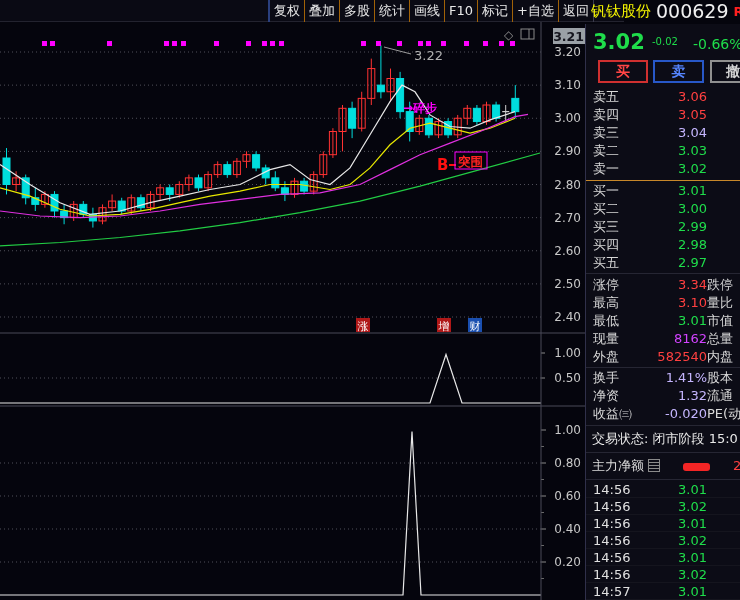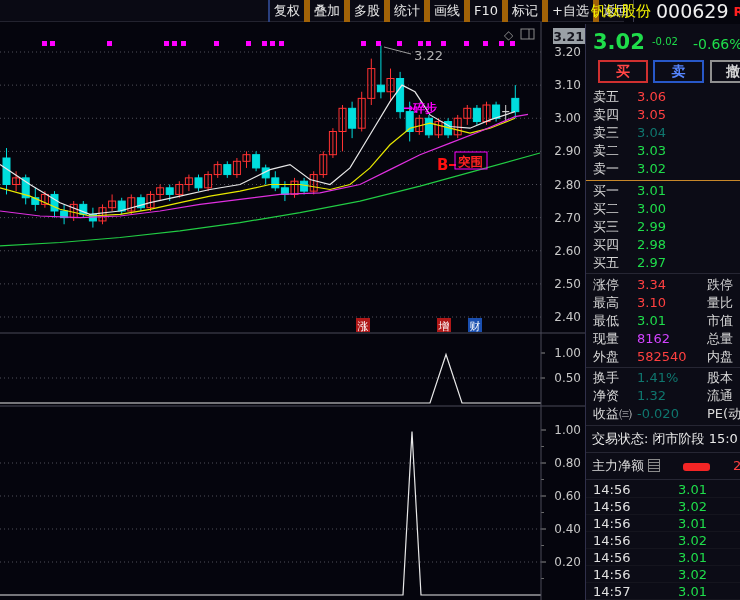--- a/index.html
+++ b/index.html
@@ -1,39 +1,39 @@
 <!DOCTYPE html>
 <html><head>
 <meta charset="utf-8">
 <style>
 *{margin:0;padding:0;box-sizing:border-box}
 html,body{width:740px;height:600px;overflow:hidden}
 body{background:#05050d;font-family:"DejaVu Sans","Liberation Sans",sans-serif;color:#ddd;position:relative}
 
 #toolbar{position:absolute;top:0;left:0;width:624px;height:22px;background:#0a0a14;border-bottom:1px solid #23232f}
 #menu{position:absolute;left:268px;top:0;height:22px;display:flex;align-items:stretch;border-left:2px solid #2a3f7e}
-.titem{font-size:13px;color:#e8e8e8;padding:0 4px;line-height:21px;border-left:6px solid #a16207;white-space:nowrap;cursor:default}
+.titem{font-size:13px;color:#e8e8e8;padding:0 4px;line-height:21px;border-left:1px solid #a16207;white-space:nowrap;cursor:default}
 .titem:first-child{border-left:none}
 .titem:last-child{border-right:1px solid #3c3c4e}
 #stock-head{position:absolute;left:591px;top:0;height:22px;display:flex;align-items:center;gap:5px;white-space:nowrap}
 #stock-name{color:#f5f500;font-size:15px;font-weight:normal}
 #stock-code{color:#f0f0f0;font-size:19px}
 #tag-r{color:#ff2020;font-size:13px;font-weight:bold}
 #tag-num{color:#ff2020;font-size:10px;margin-left:-4px}
 
 #chart-wrap{position:absolute;top:22px;left:0;width:586px;height:578px}
 svg{font-family:inherit}
 
 #quote-panel{position:absolute;top:24px;left:585px;width:155px;height:578px;background:#0c0c16;border-left:1px solid #30304a;overflow:hidden}
 .sec{position:absolute;left:0;width:200px}
 .qrow{display:flex;height:18px;line-height:18px;font-size:13px;padding-left:7px;white-space:nowrap}
 .ql{width:44px;color:#d8d8d8}
-.qv{flex:0 0 70px;}
+.qv{flex:0 0 70px;text-align:right}
 .ql2{color:#d8d8d8}
-.c-red{color:#ff4040}.c-green{color:#1fdd4b}.c-white{color:#0f766e}.c-purple{color:#d243ff}
+.c-red{color:#ff4040}.c-green{color:#1fdd4b}.c-white{color:#c4b5fd}.c-purple{color:#d243ff}
 #sec-price{top:4px;height:30px}
 #q-price{position:absolute;left:7px;top:2px;font-size:21px;font-weight:bold;color:#1fdd4b}
 #q-chg{position:absolute;left:66px;top:8px;font-size:10px;color:#1fdd4b}
 #q-pct{position:absolute;left:107px;top:8px;font-size:14px;color:#1fdd4b}
 #sec-buttons{top:36px;height:24px}
 .qbtn{position:absolute;top:0;height:23px;line-height:19px;text-align:center;font-size:14px;font-weight:bold;border:2px solid;background:transparent;cursor:pointer}
 #btn-buy{left:12px;width:50px;border-color:#d03030;color:#ff4545}
 #btn-sell{left:67px;width:51px;border-color:#2858c8;color:#5585ff}
 #btn-cancel{left:124px;width:46px;border-color:#909090;color:#d5d5d5}
 #sec-asks{top:64px}

